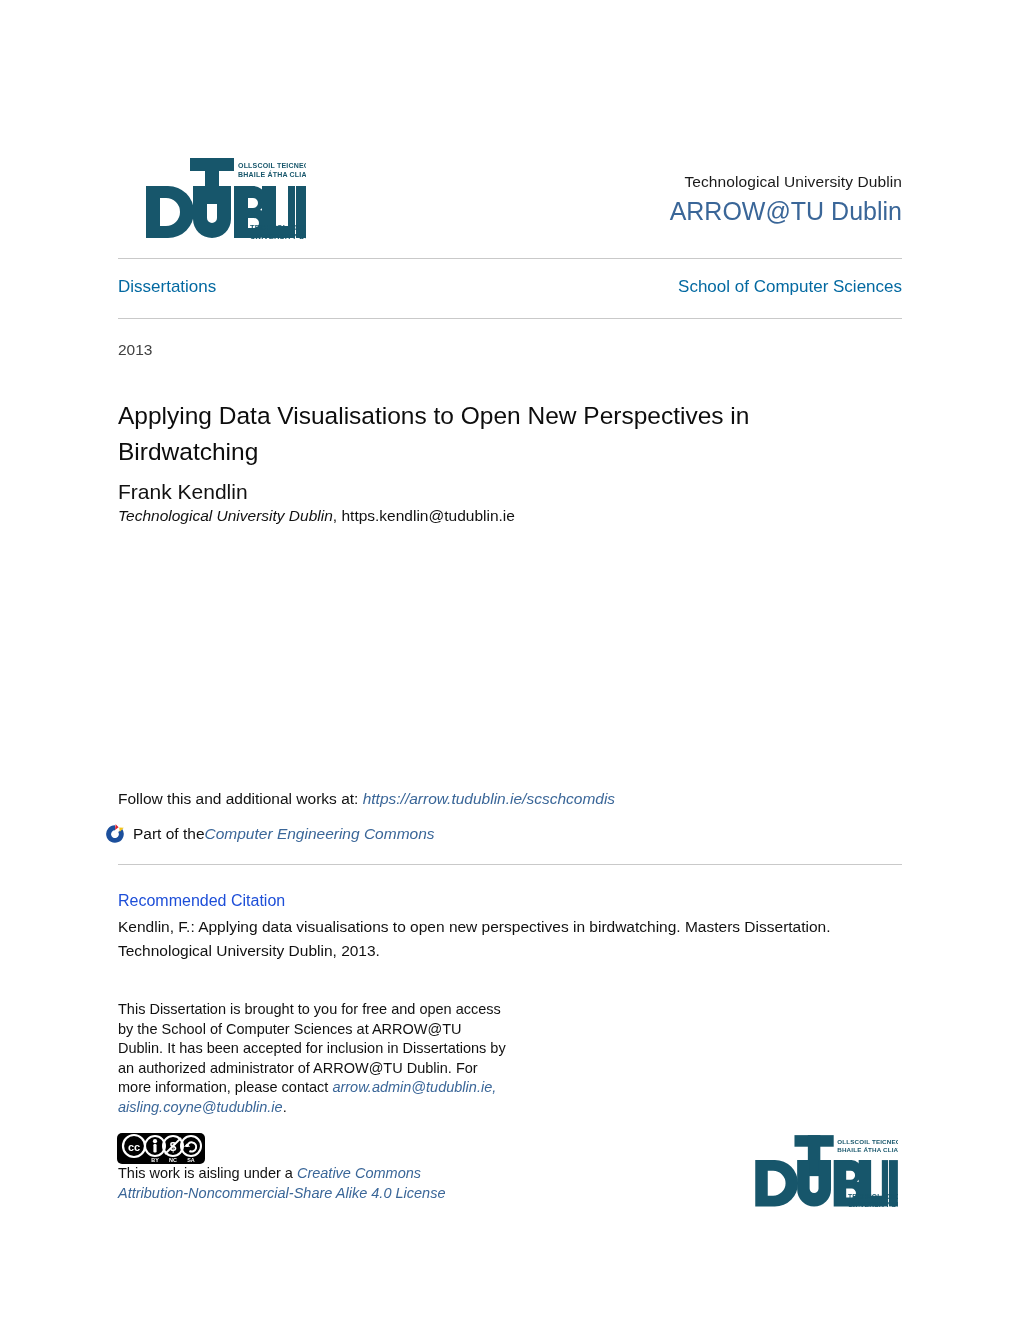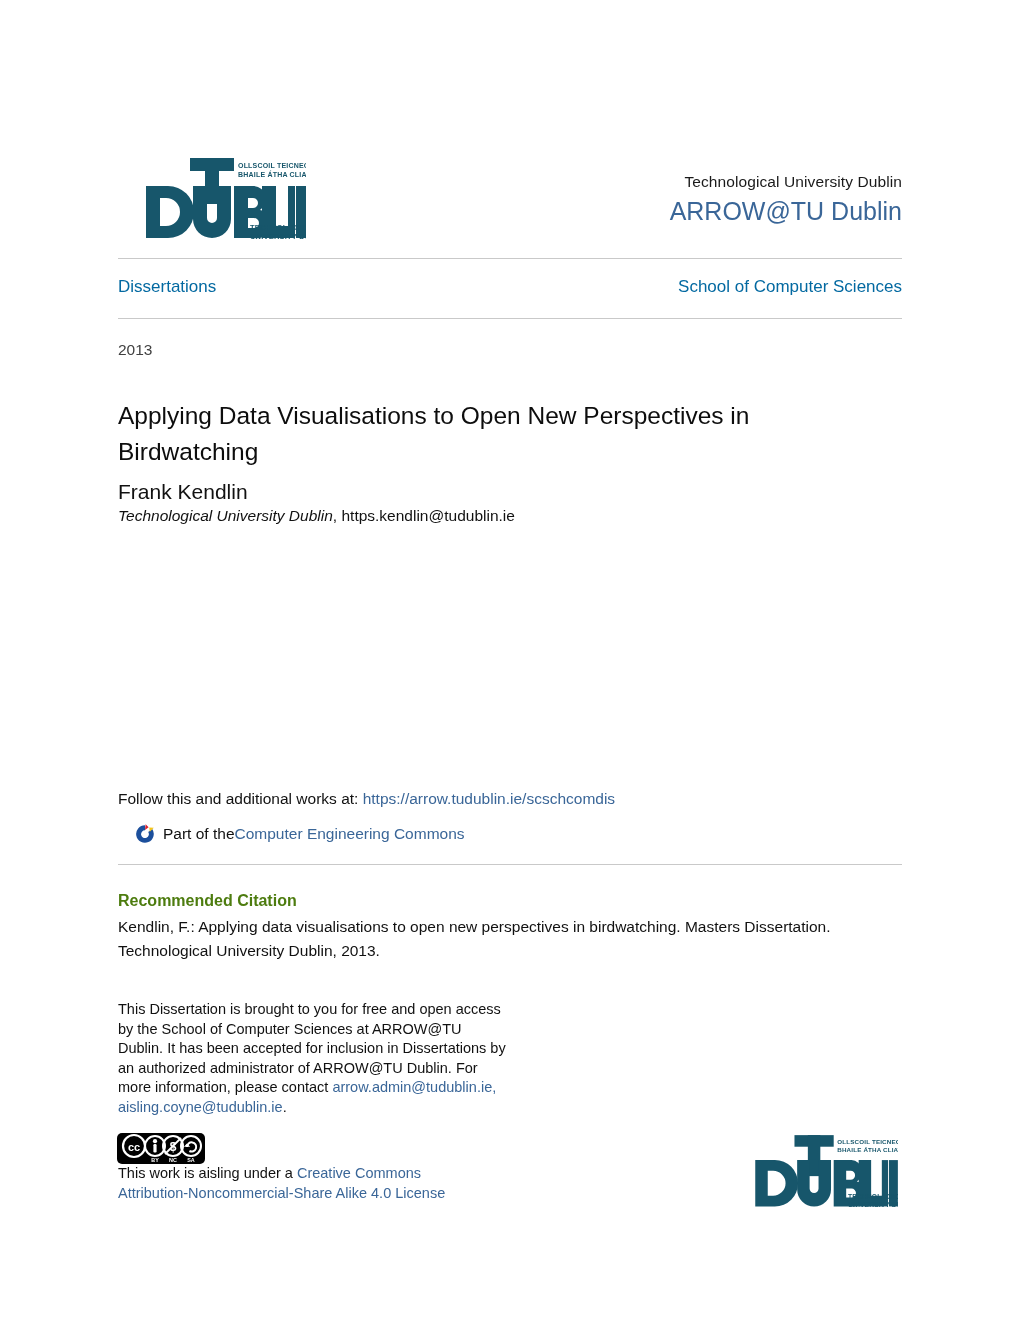--- a/index.html
+++ b/index.html
@@ -127,48 +127,49 @@
   .follow-line {
     position: absolute;
     left: 118px;
     top: 788px;
     font-size: 15.5px;
     line-height: 22px;
     color: #111;
   }
   .partof-line {
     position: absolute;
-    left: 132px;
+    left: 102px;
     top: 820px;
     font-size: 15.5px;
     line-height: 28px;
     color: #111;
     display: flex;
     align-items: center;
   }
   .dc-icon {
     width: 26px;
     height: 26px;
     margin-right: 5px;
     display: inline-block;
     flex: 0 0 auto;
   }
   a.lnk, .lnk {
     color: #3a6698;
     text-decoration: none;
+    font-style: italic;
   }
 
   
   .cite-head {
     position: absolute;
     left: 118px;
     top: 890px;
     font-size: 16px;
-    font-weight: 700;
-    color: #4d7c0f;
+    font-weight: 400;
+    color: #1d4ed8;
     line-height: 22px;
   }
   .cite-body {
     position: absolute;
     left: 118px;
     top: 915px;
     width: 790px;
     font-size: 15.5px;
     line-height: 24px;
     color: #111;

